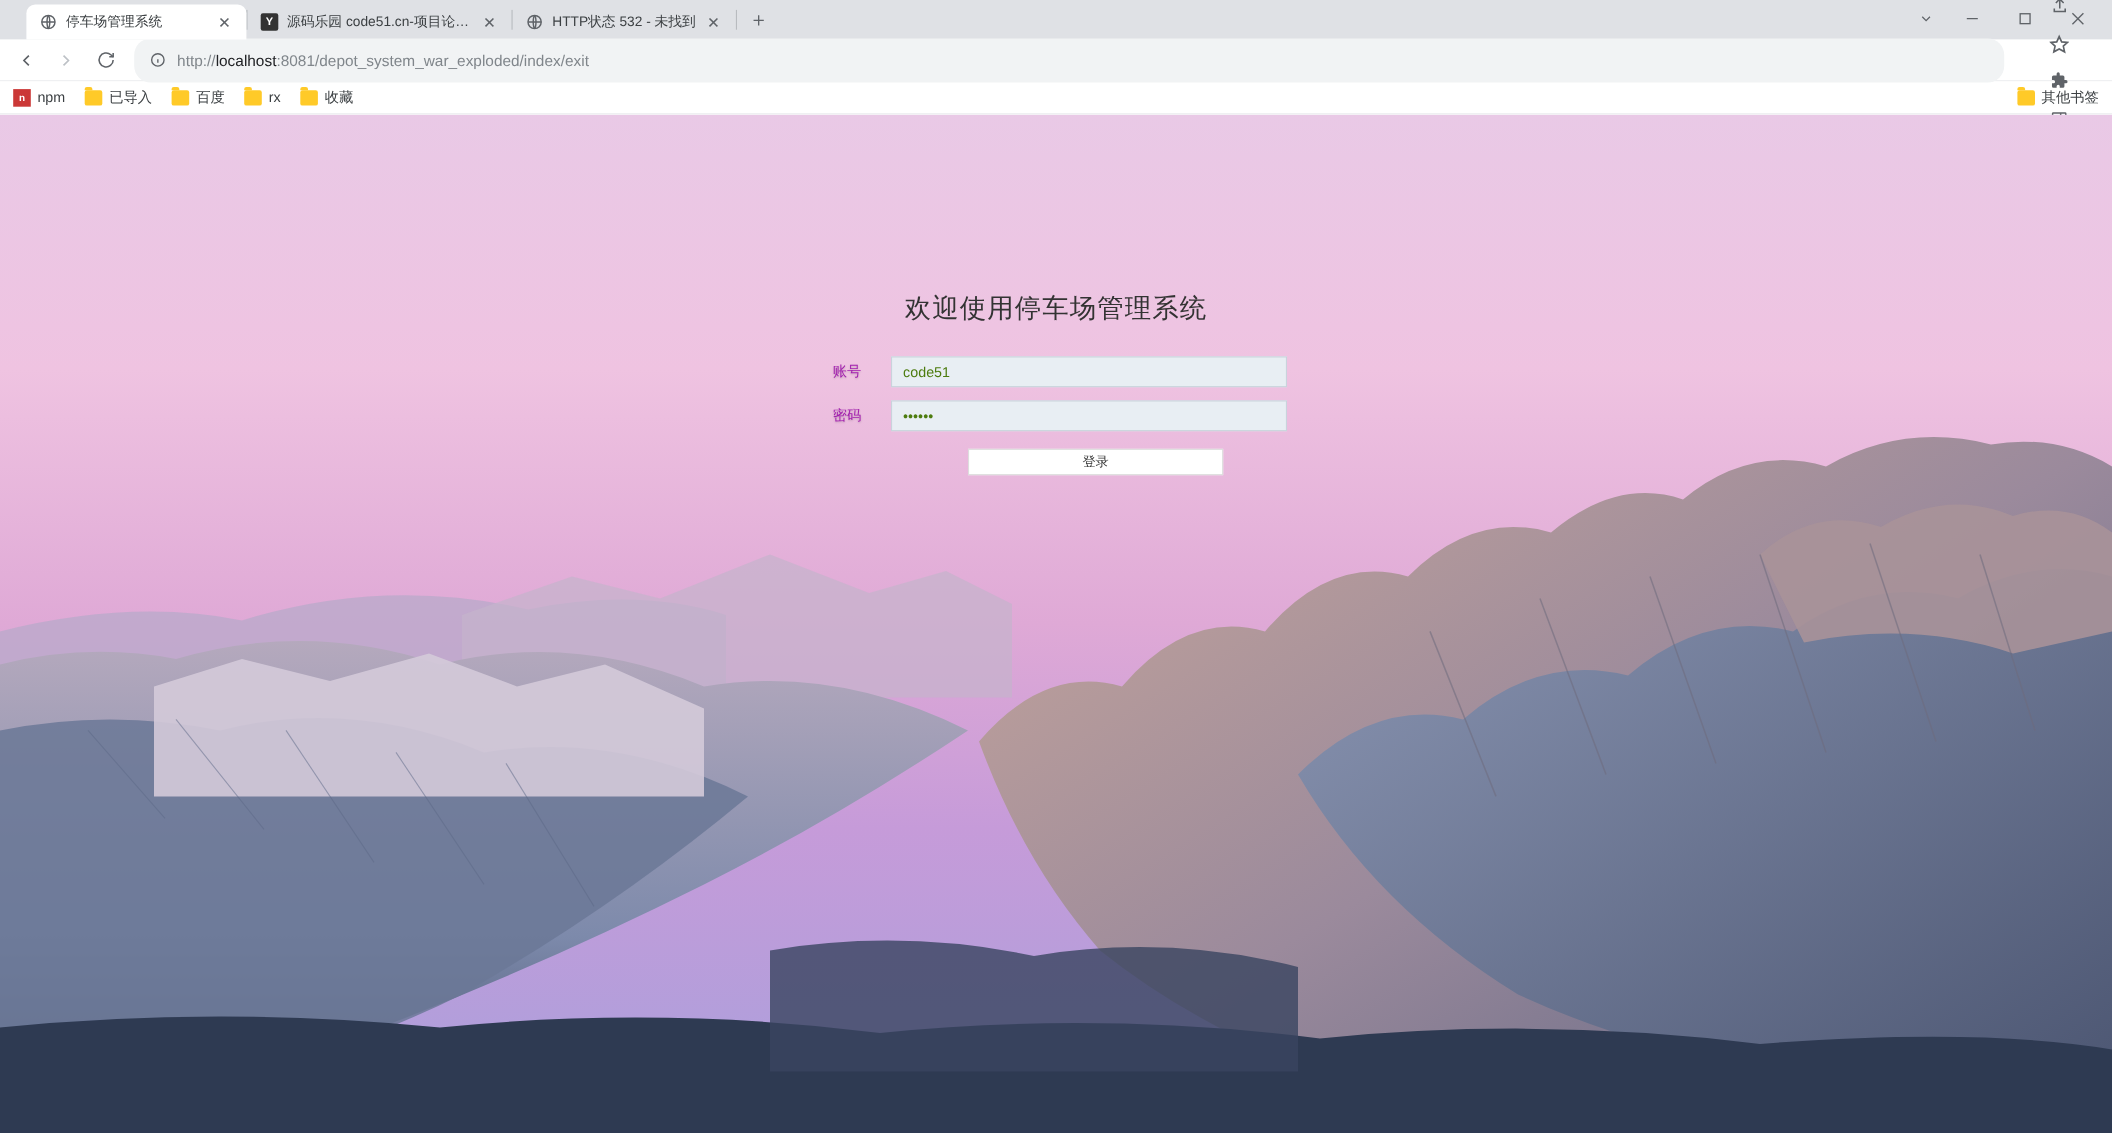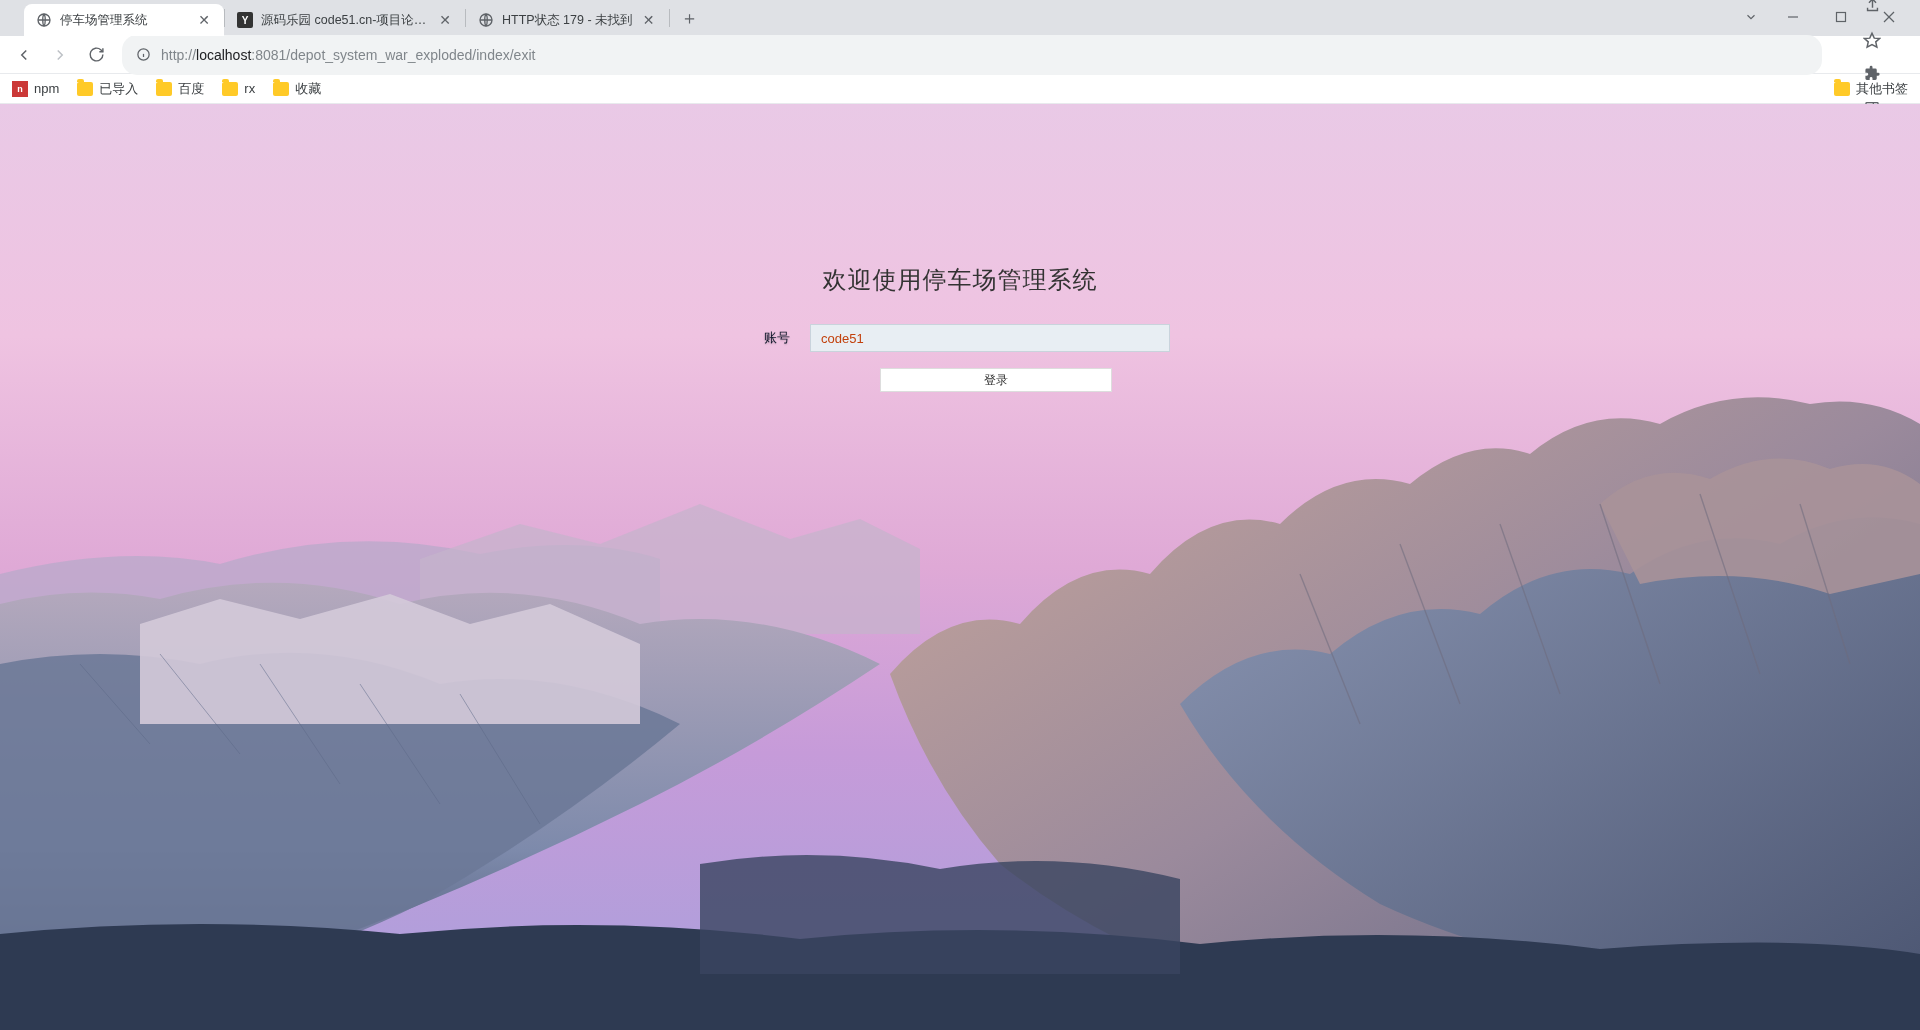--- a/index.html
+++ b/index.html
@@ -39,22 +39,22 @@
 .bmbar-right { margin-left:auto; display:flex; align-items:flex-end; gap:6px; }
 
 
 .viewport { position:relative; width:100%; height:926px; overflow:hidden; }
 .bg { position:absolute; inset:0; }
 .bg svg { width:100%; height:100%; display:block; }
 
 .login-wrap { position:absolute; left:50%; top:160px; transform:translateX(-50%); width:420px; text-align:center; }
 .login-wrap h1 { font-size:24px; font-weight:500; color:#333; margin-bottom:28px; letter-spacing:1px; }
 .form-row { display:flex; align-items:center; margin-bottom:12px; gap:20px; }
-.form-row label { width:40px; color:#0f172a; font-size:13px; text-align:right; text-shadow:0 1px 2px rgba(0,0,0,.2); }
-.form-row input { flex:1; height:28px; background:#e8eef3; border:1px solid #c9d3dc; padding:1px 10px; font-size:13px; color:#c2410c; outline:none; }
+.form-row label { width:40px; color:#a21caf; font-size:13px; text-align:center; text-shadow:0 1px 2px rgba(0,0,0,.2); }
+.form-row input { flex:1; height:28px; background:#e8eef3; border:1px solid #c9d3dc; padding:1px 10px; font-size:13px; color:#4d7c0f; outline:none; }
 .login-btn { width:232px; height:24px; background:#fff; border:1px solid #ddd; color:#333; font-size:12px; cursor:pointer; margin-top:4px; margin-left:72px; }
 
 .globe-icon { width:16px; height:16px; }
 </style>
 </head>
 <body>
 
 <div class="tabstrip">
   <div class="tab active">
     <span class="tab-favicon">
@@ -73,21 +73,21 @@
     <span class="tab-close">✕</span>
   </div>
   <div class="tab-sep"></div>
   <div class="tab">
     <span class="tab-favicon">
       <svg class="globe-icon" viewBox="0 0 24 24" fill="none" stroke="#5f6368" stroke-width="2">
           <circle cx="12" cy="12" r="9"></circle>
           <path d="M3 12h18M12 3c2.5 3 2.5 15 0 18M12 3c-2.5 3-2.5 15 0 18"></path>
         </svg>
     </span>
-    <span class="tab-title">HTTP状态 179 - 未找到</span>
+    <span class="tab-title">HTTP状态 532 - 未找到</span>
     <span class="tab-close">✕</span>
   </div>
   <div class="tab-sep"></div>
   <div class="newtab">＋</div>
   <div class="win-controls">
     <div class="chev">
       <svg width="14" height="14" viewBox="0 0 24 24" fill="none" stroke="#5f6368" stroke-width="2">
           <path d="M6 9l6 6 6-6"></path>
         </svg>
     </div>
@@ -274,15 +274,19 @@
       </g>
     </svg>
   </div>
 
   <div class="login-wrap">
     <h1>欢迎使用停车场管理系统</h1>
     <div class="form-row">
       <label>账号</label>
       <input type="text" value="code51" style="">
     </div>
+    <div class="form-row">
+      <label>密码</label>
+      <input type="password" value="••••••" style="">
+    </div>
     <button class="login-btn">登录</button>
   </div>
 </div>
 
 </body></html>

